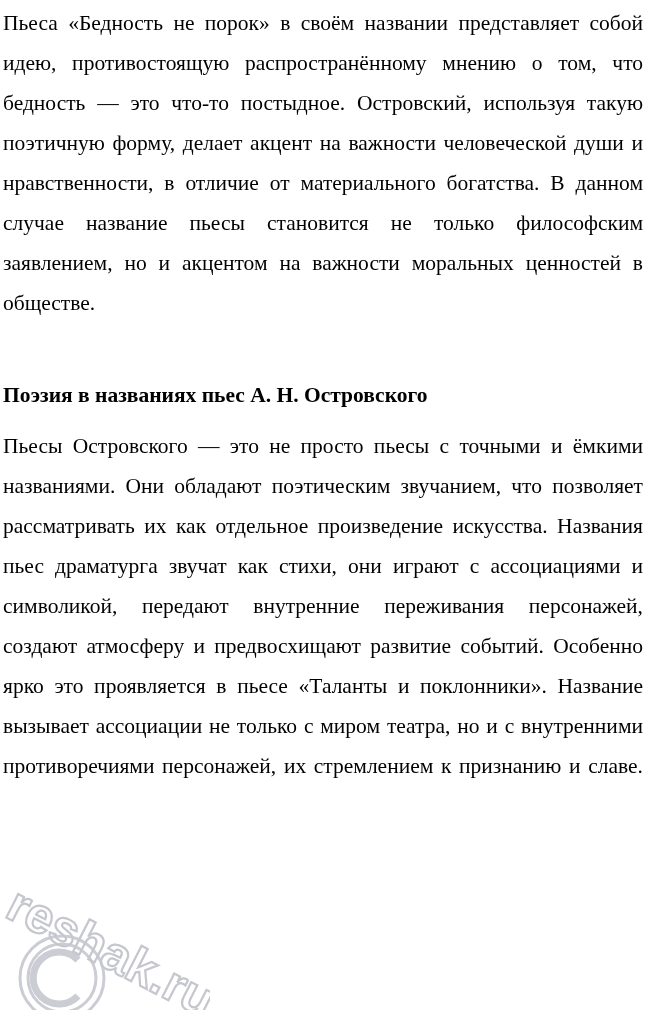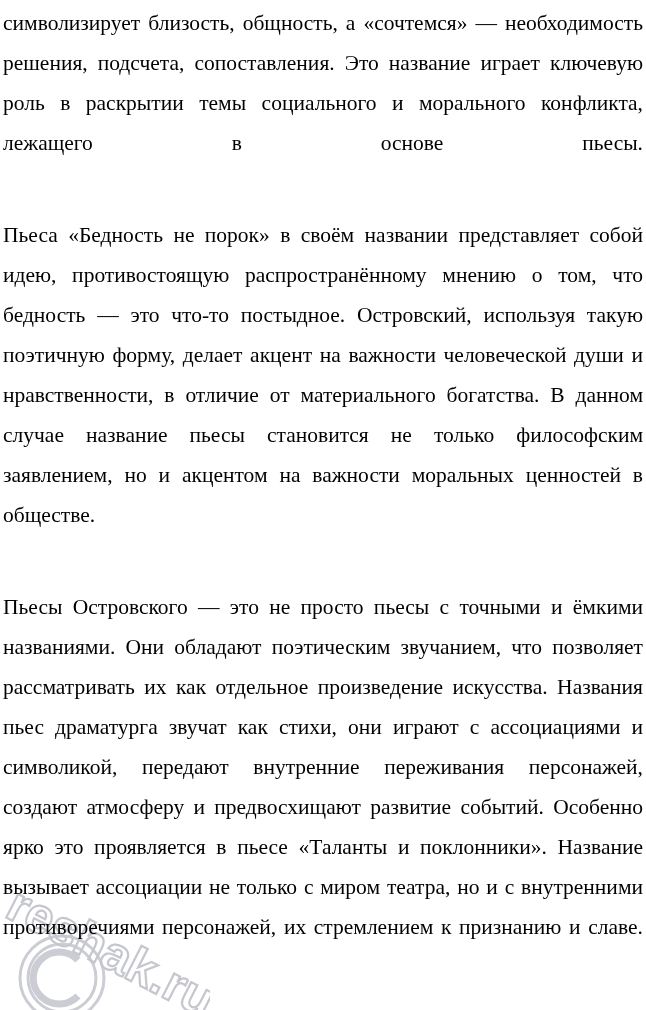--- a/index.html
+++ b/index.html
@@ -81,21 +81,21 @@
         <path d="M 78 80 A 26 26 0 1 0 78 116" fill="none" stroke="#cccdd4" stroke-width="7"></path>
       </g>
       <g transform="rotate(27 14 28)">
         <text x="8" y="40" font-family="'Liberation Sans', sans-serif" font-size="50" font-weight="bold" fill="none" stroke="#c6c7ce" stroke-width="2.2">reshak.ru</text>
       </g>
     </svg>
   </div>
 
   <div id="content">
 
-    <p class="para">символизирует близость, общность, а «сочтемся» — необходимость решения, подсчета, сопоставления. Это название играет ключевую роль в раскрытии темы социального и морального конфликта, лежащего в основе пьесы.</p>
 
     <p class="para">Пьеса «Бедность не порок» в своём названии представляет собой идею, противостоящую распространённому мнению о том, что бедность — это что-то постыдное. Островский, используя такую поэтичную форму, делает акцент на важности человеческой души и нравственности, в отличие от материального богатства. В данном случае название пьесы становится не только философским заявлением, но и акцентом на важности моральных ценностей в обществе.</p>
 
+    <h2 class="heading">Поэзия в названиях пьес А. Н. Островского</h2>
 
     <p class="para">Пьесы Островского — это не просто пьесы с точными и ёмкими названиями. Они обладают поэтическим звучанием, что позволяет рассматривать их как отдельное произведение искусства. Названия пьес драматурга звучат как стихи, они играют с ассоциациями и символикой, передают внутренние переживания персонажей, создают атмосферу и предвосхищают развитие событий. Особенно ярко это проявляется в пьесе «Таланты и поклонники». Название вызывает ассоциации не только с миром театра, но и с внутренними противоречиями персонажей, их стремлением к признанию и славе.</p>
 
   </div>
 </div>
 
 </body></html>

